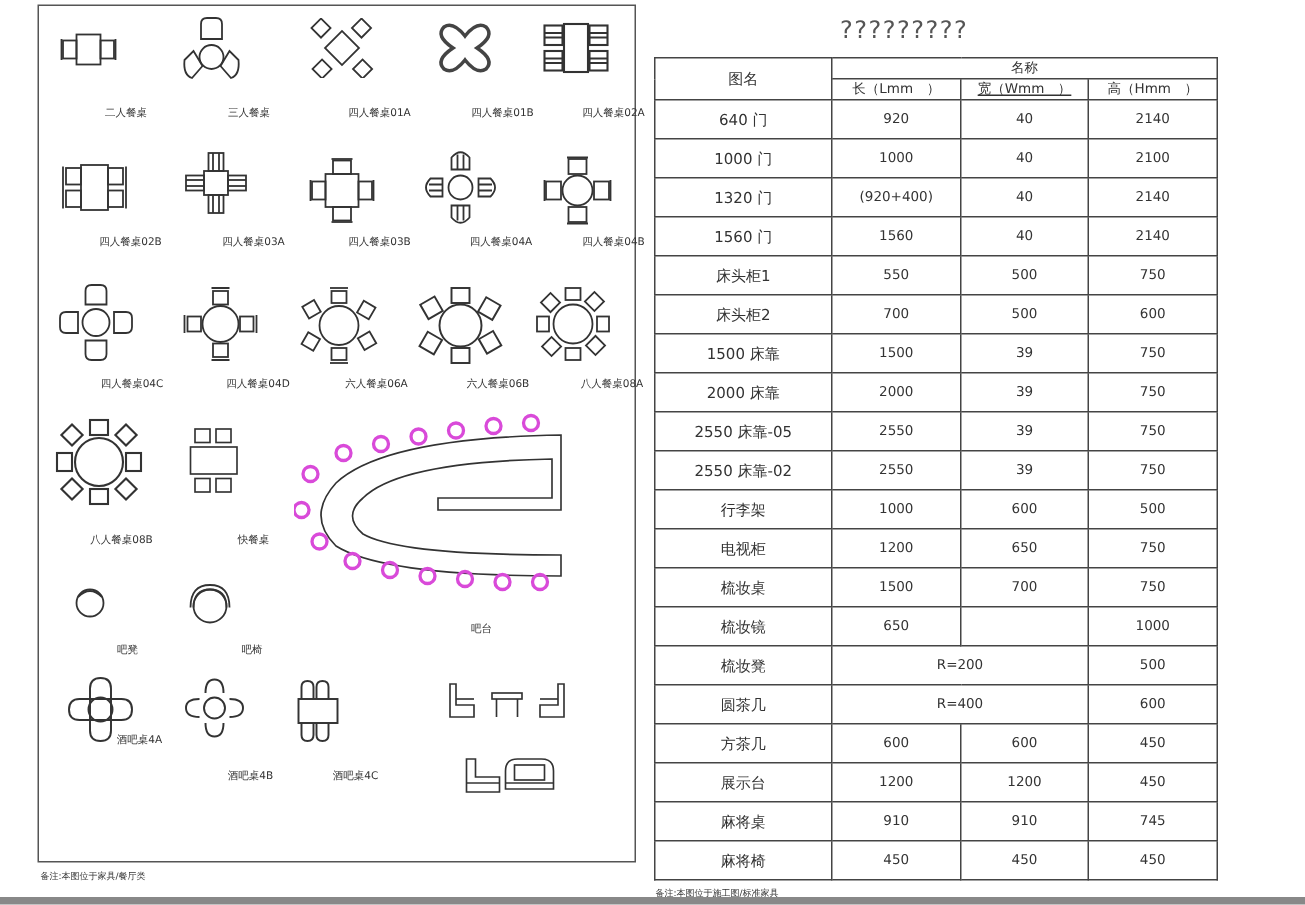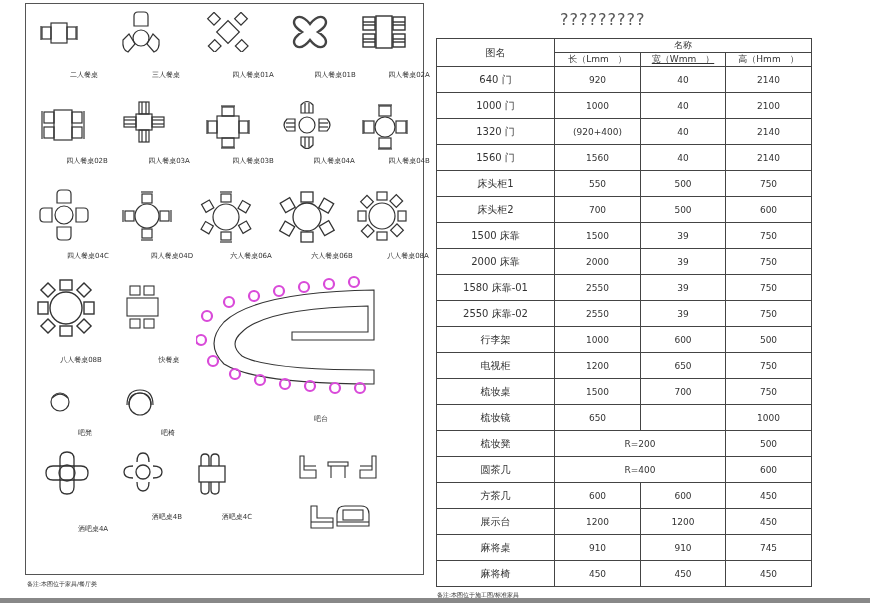--- a/index.html
+++ b/index.html
@@ -330,21 +330,21 @@
 
   <svg style="position:absolute;left:18px;top:446px" width="46" height="46">
     <g fill="none" stroke="#333" stroke-width="1.3">
       <circle cx="23" cy="23" r="8"></circle>
       <path d="M16 16 V9 Q16 2 23 2 Q30 2 30 9 V16 Z"></path>
       <path d="M16 30 V37 Q16 44 23 44 Q30 44 30 37 V30 Z"></path>
       <path d="M16 16 H9 Q2 16 2 23 Q2 30 9 30 H16 Z"></path>
       <path d="M30 16 H37 Q44 16 44 23 Q44 30 37 30 H30 Z"></path>
     </g>
   </svg>
-  <div class="lbl" style="left:42px;top:520px">酒吧桌4A</div>
+  <div class="lbl" style="left:42px;top:484px">酒吧桌4A</div>
 
   <svg style="position:absolute;left:96px;top:446px" width="42" height="44">
     <g fill="none" stroke="#333" stroke-width="1.3">
       <circle cx="21" cy="22" r="7"></circle>
       <path d="M15 12 Q15 3 21 3 Q27 3 27 12"></path>
       <path d="M15 32 Q15 41 21 41 Q27 41 27 32"></path>
       <path d="M11 16 Q2 16 2 22 Q2 28 11 28"></path>
       <path d="M31 16 Q40 16 40 22 Q40 28 31 28"></path>
     </g>
   </svg>
@@ -441,21 +441,21 @@
         <td>39</td>
         <td>750</td>
       </tr>
     <tr>
         <td class="name-cell">2000 床靠</td>
         <td>2000</td>
         <td>39</td>
         <td>750</td>
       </tr>
     <tr>
-        <td class="name-cell">1580 床靠-01</td>
+        <td class="name-cell">2550 床靠-05</td>
         <td>2550</td>
         <td>39</td>
         <td>750</td>
       </tr>
     <tr>
         <td class="name-cell">2550 床靠-02</td>
         <td>2550</td>
         <td>39</td>
         <td>750</td>
       </tr>

